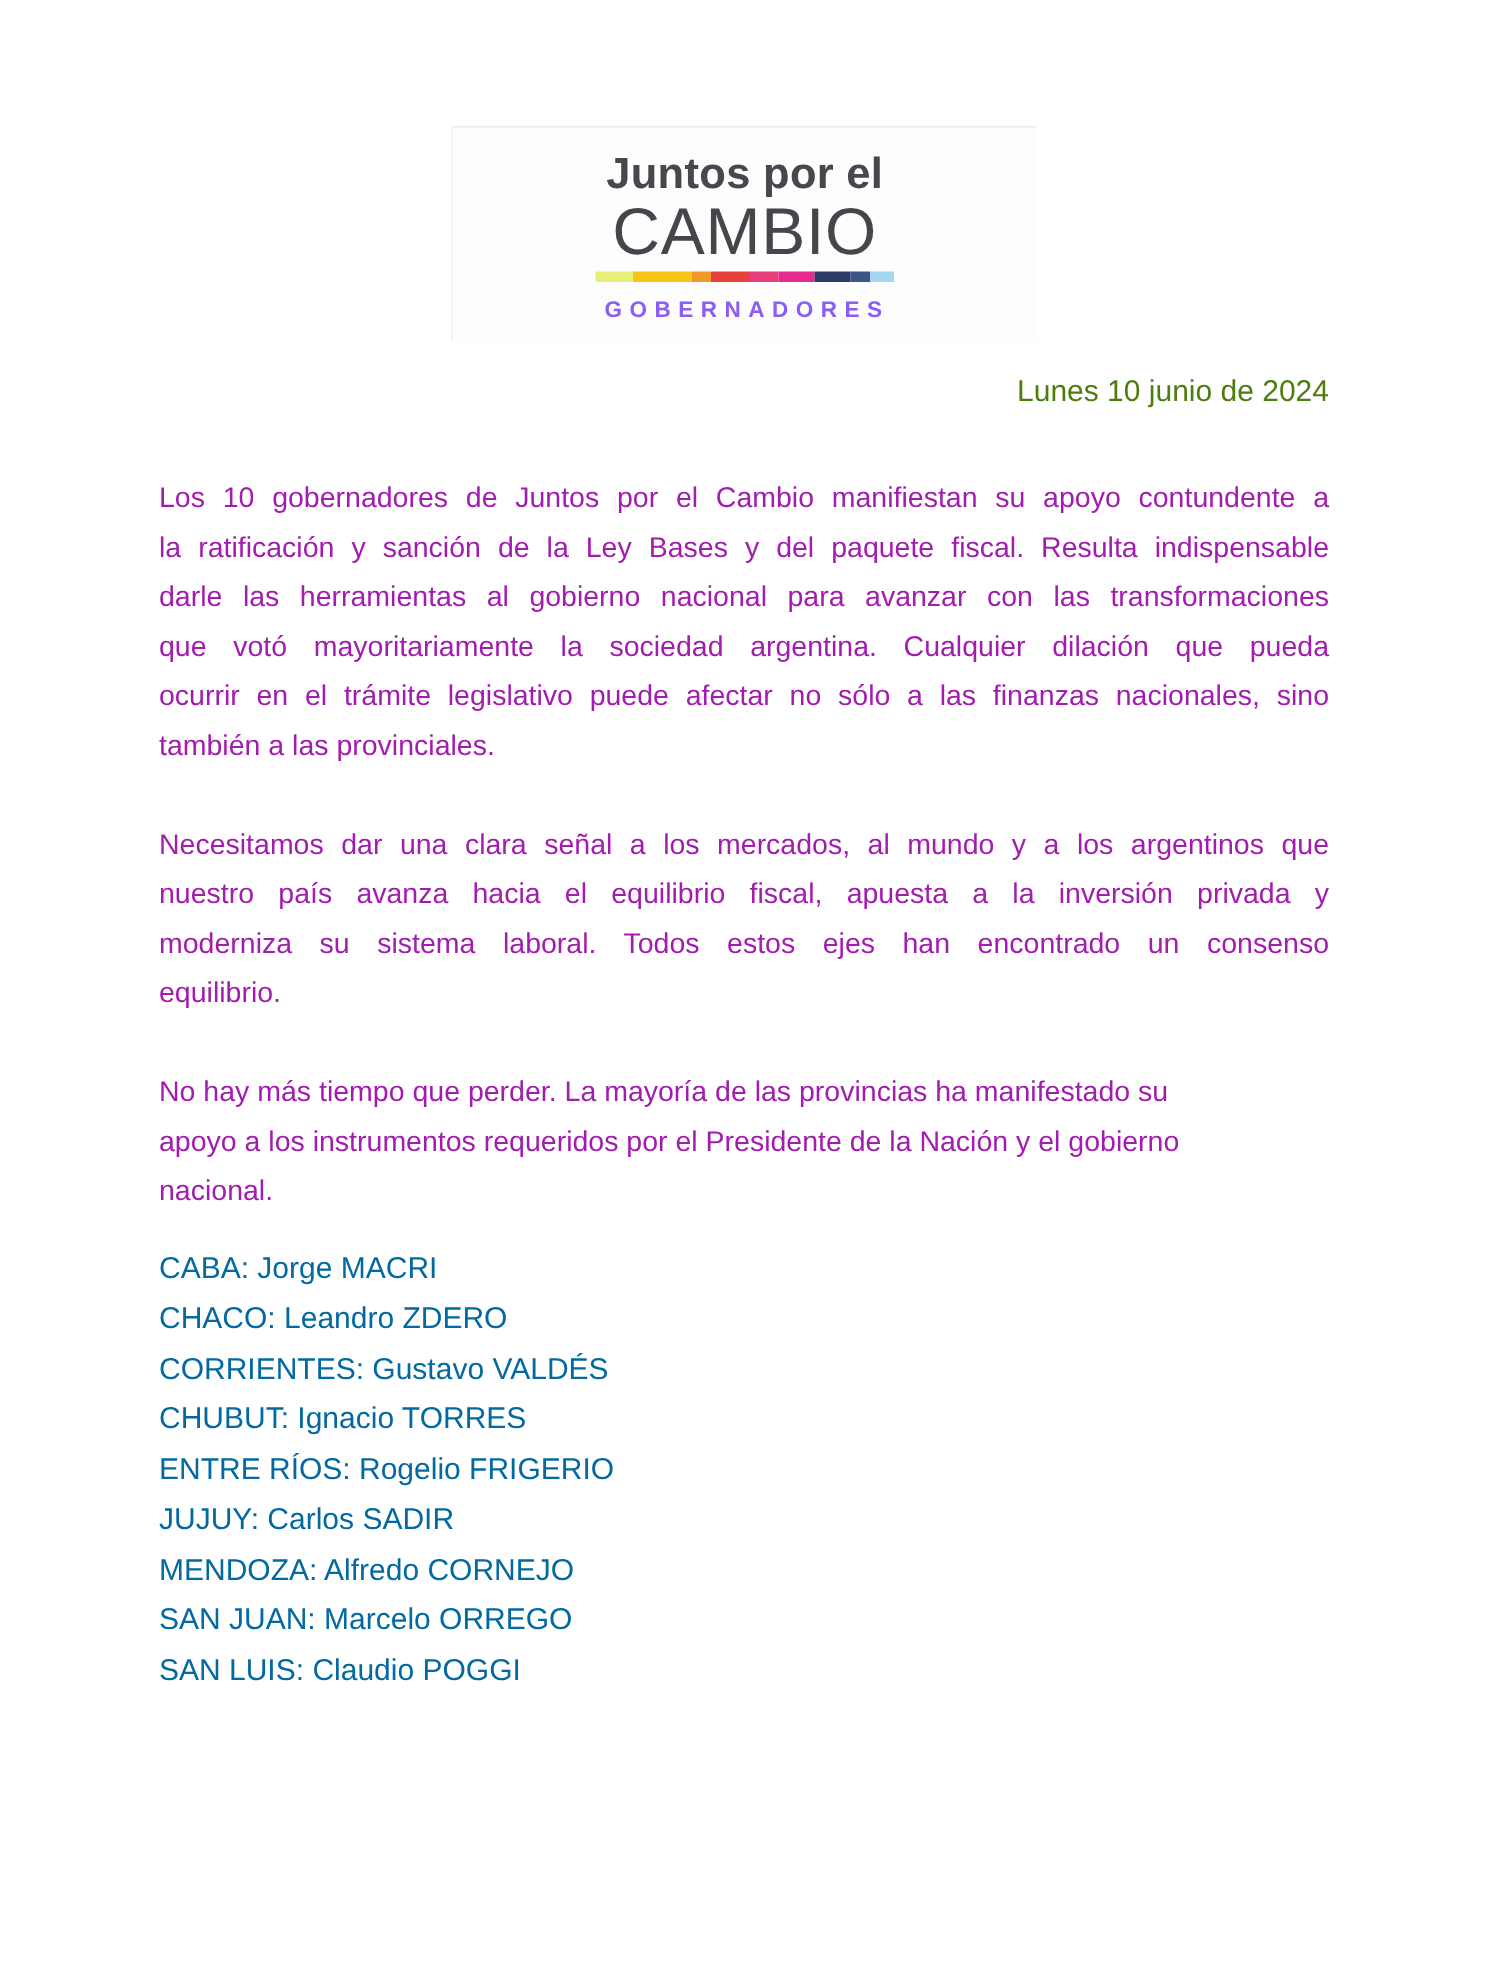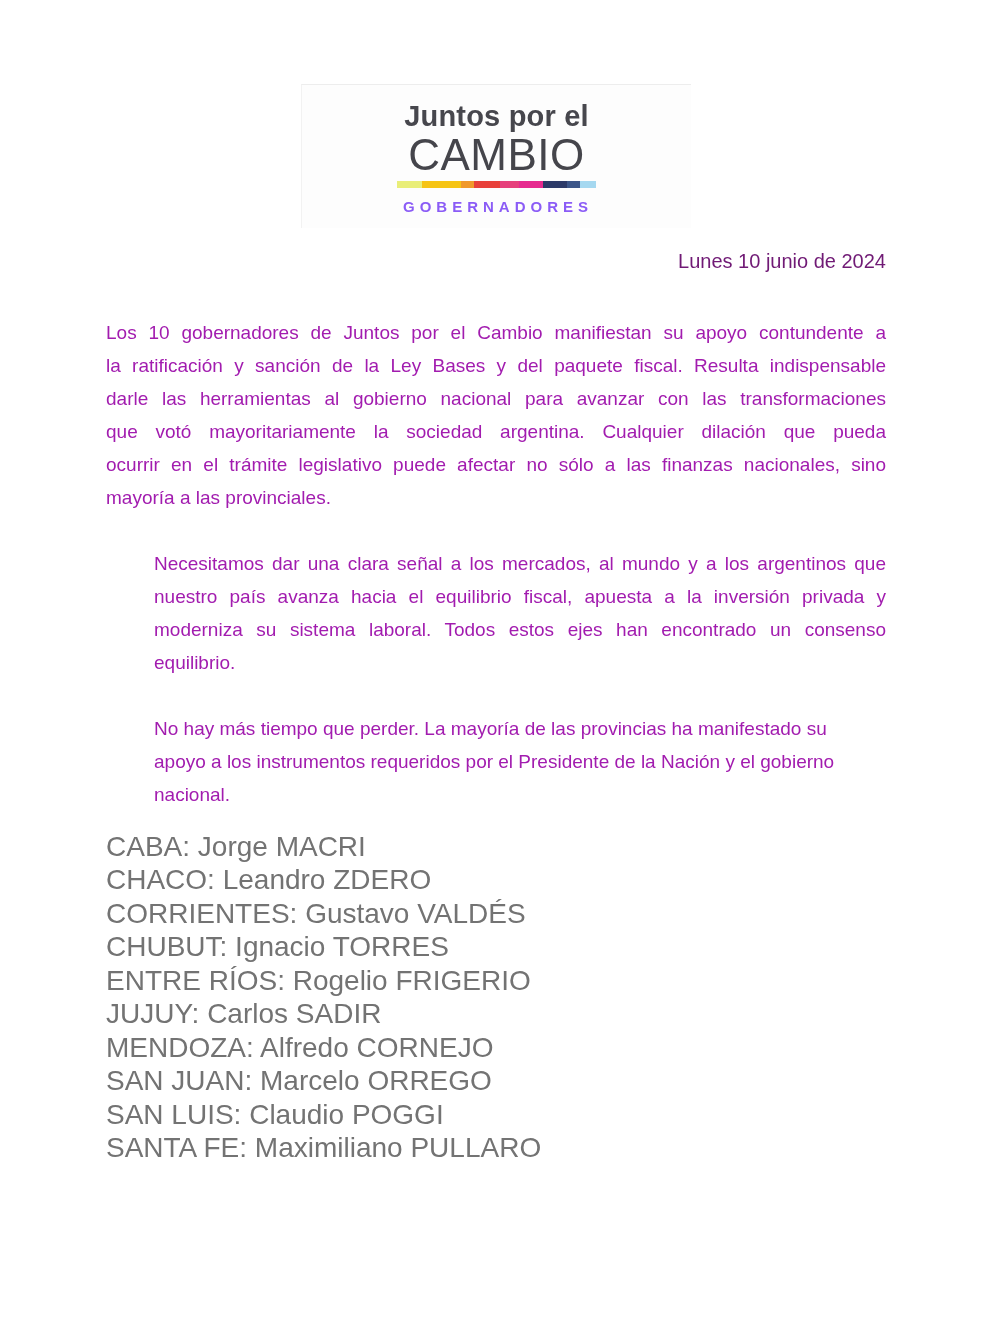--- a/index.html
+++ b/index.html
@@ -64,43 +64,43 @@
     margin-left: 3px; 
     line-height: 1.2;
   }
 
   
   .date-line {
     margin-top: 20px;
     text-align: right;
     font-size: 20px;
     line-height: 26px;
-    color: #701a75;
+    color: #4d7c0f;
   }
 
   
   .letter-body { margin-top: 42px; }
   .para {
     font-size: 19px;
     line-height: 33px;
     color: #a21caf;
   }
-  .para + .para { margin-top: 33px; margin-left: 48px; }
+  .para + .para { margin-top: 33px; }
   .para .line { text-align: left; }
   .para .line.jline {
     text-align: justify;
     text-align-last: justify;
   }
 
   
   .governors {
     margin-top: 19px;
-    font-size: 28px;
+    font-size: 20px;
     line-height: 33.5px;
-    color: #737373;
+    color: #0369a1;
   }
 </style>
 </head>
 <body>
 
 <div class="page">
 
   <header class="logo-box">
     <div class="logo-inner">
       <div class="logo-line1">Juntos por el</div>
@@ -123,21 +123,21 @@
   <div class="date-line">Lunes 10 junio de 2024</div>
 
   <main class="letter-body">
     <div id="paragraphs">
         <div class="para">
           <div class="line jline">Los 10 gobernadores de Juntos por el Cambio manifiestan su apoyo contundente a</div>
           <div class="line jline">la ratificación y sanción de la Ley Bases y del paquete fiscal. Resulta indispensable</div>
           <div class="line jline">darle las herramientas al gobierno nacional para avanzar con las transformaciones</div>
           <div class="line jline">que votó mayoritariamente la sociedad argentina. Cualquier dilación que pueda</div>
           <div class="line jline">ocurrir en el trámite legislativo puede afectar no sólo a las finanzas nacionales, sino</div>
-          <div class="line">mayoría a las provinciales.</div>
+          <div class="line">también a las provinciales.</div>
         </div>
         <div class="para">
           <div class="line jline">Necesitamos dar una clara señal a los mercados, al mundo y a los argentinos que</div>
           <div class="line jline">nuestro país avanza hacia el equilibrio fiscal, apuesta a la inversión privada y</div>
           <div class="line jline">moderniza su sistema laboral. Todos estos ejes han encontrado un consenso</div>
           <div class="line">equilibrio.</div>
         </div>
         <div class="para">
           <div class="line">No hay más tiempo que perder. La mayoría de las provincias ha manifestado su</div>
           <div class="line">apoyo a los instrumentos requeridos por el Presidente de la Nación y el gobierno</div>
@@ -147,17 +147,16 @@
     <div id="governors" class="governors">
         <div>CABA: Jorge MACRI</div>
         <div>CHACO: Leandro ZDERO</div>
         <div>CORRIENTES: Gustavo VALDÉS</div>
         <div>CHUBUT: Ignacio TORRES</div>
         <div>ENTRE RÍOS: Rogelio FRIGERIO</div>
         <div>JUJUY: Carlos SADIR</div>
         <div>MENDOZA: Alfredo CORNEJO</div>
         <div>SAN JUAN: Marcelo ORREGO</div>
         <div>SAN LUIS: Claudio POGGI</div>
-        <div>SANTA FE: Maximiliano PULLARO</div>
       </div>
   </main>
 
 </div>
 
 </body></html>

